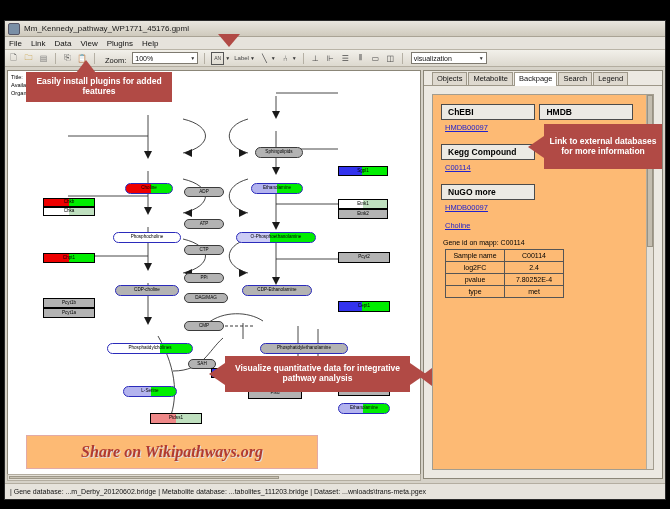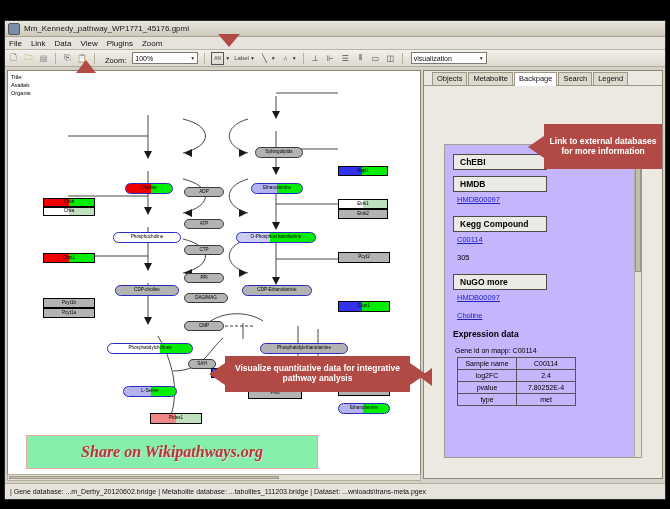--- a/index.html
+++ b/index.html
@@ -32,29 +32,29 @@
   .dd{display:inline-flex;align-items:center;gap:1px;}
   .dd .arr{font-size:5px;color:#333;}
   .tiny{font-size:6px;color:#444;}
 
   
   .body{position:absolute;left:0;top:47px;right:0;bottom:18px;display:flex;}
   .canvaswrap{position:relative;flex:1 1 auto;background:#fff;border:1px solid #8b8678;
               margin:2px 1px 2px 2px;overflow:hidden;}
   .sidebar{position:relative;width:240px;flex:0 0 240px;background:#ece9e2;
            border:1px solid #8b8678;margin:2px 2px 2px 1px;box-sizing:border-box;display:flex;
-           flex-direction:column;gap:38px;}
+           flex-direction:column;}
 
   
   .tabs{display:flex;align-items:flex-end;height:14px;padding-left:8px;gap:1px;
         background:#ece9e2;border-bottom:1px solid #9d9788;}
   .tab{font-size:7.5px;color:#111;padding:1px 4px 1px;background:#ded9cf;border:1px solid #9d9788;
        border-bottom:none;line-height:10px;}
   .tab.active{background:#fff;font-weight:normal;padding-bottom:2px;position:relative;top:1px;}
-  .sb-scroll{flex:1 1 auto;overflow:hidden;background:#c4b5fd;margin:20px;border:1px solid #a39d8f;
+  .sb-scroll{flex:1 1 auto;overflow:hidden;background:#fdba74;margin:8px;border:1px solid #a39d8f;
              position:relative;}
   .sb-inner{padding:6px 8px 4px 8px;}
   .dbbox{display:inline-block;min-width:80px;background:#eceae4;border:1px solid #4b4b4b;
          font-size:8.5px;font-weight:bold;color:#000;padding:2px 6px;margin-bottom:3px;}
   .dblink{font-size:7.5px;color:#2222cc;text-decoration:underline;margin:0 0 9px 4px;display:block;
           cursor:pointer;}
   .dbplain{font-size:7.5px;color:#000;margin:0 0 9px 4px;display:block;}
   .exptitle{font-size:8.5px;font-weight:bold;color:#000;margin:2px 0 8px 0;}
   .geneid{font-size:7px;color:#000;margin:0 0 3px 2px;}
   table.exp{border-collapse:collapse;margin-left:4px;}
@@ -77,21 +77,21 @@
   .genebox{background:#b3b3b3;border:1px solid #000;}
 
   svg.edges{position:absolute;left:0;top:0;}
 
   
   .callout{position:absolute;background:#b14a45;color:#fff;font-weight:bold;text-align:center;
            display:flex;align-items:center;justify-content:center;box-sizing:border-box;
            line-height:1.15;}
   .arrow{position:absolute;width:0;height:0;}
 
-  .sharebox{position:absolute;background:#86efac;border:1px solid #e2aaa6;display:flex;
+  .sharebox{position:absolute;background:#fdba74;border:1px solid #e2aaa6;display:flex;
             align-items:center;justify-content:center;}
   .sharebox span{font-family:"Liberation Serif",serif;font-style:italic;font-weight:bold;
                  font-size:16px;color:#b03a32;text-shadow:1px 1px 0 #ddd;}
 
   
   .handle{position:absolute;width:4px;height:4px;background:#ffff00;border:1px solid #000;}
 
   
   .statusbar{position:absolute;left:0;right:0;bottom:0;height:16px;background:#e6e3dc;
              border-top:1px solid #b3ada0;display:flex;align-items:center;padding-left:5px;
@@ -114,21 +114,21 @@
       <div class="title-ico"></div>
       <div class="title-text">Mm_Kennedy_pathway_WP1771_45176.gpml</div>
     </div>
 
     <div class="menubar">
       <span>File</span>
       <span>Link</span>
       <span>Data</span>
       <span>View</span>
       <span>Plugins</span>
-      <span>Zoom</span>
+      <span>Help</span>
     </div>
 
     <div class="toolbar">
       <span class="tbtn">🗋</span>
       <span class="tbtn" style="color:#b8860b;">🗀</span>
       <span class="tbtn" style="color:#777;">▤</span>
       <span class="tsep"></span>
       <span class="tbtn">⎘</span>
       <span class="tbtn">📋</span>
       <span class="tsep"></span>
@@ -349,28 +349,26 @@
           <div class="sb-inner">
 
             <div class="dbbox">ChEBI</div>
 
             <div class="dbbox">HMDB</div>
             <a class="dblink">HMDB00097</a>
 
             <div class="dbbox">Kegg Compound</div>
             <a class="dblink">C00114</a>
 
-            <div class="dbplain">305</div>
 
             <div class="dbbox">NuGO more</div>
             <a class="dblink">HMDB00097</a>
 
             <a class="dblink">Choline</a>
 
-            <div class="exptitle">Expression data</div>
             <div class="geneid">Gene id on mapp: C00114</div>
 
             <table class="exp">
               <tbody>
                   <tr>
                 <td>Sample name</td>
                 <td>C00114</td>
               </tr>
               <tr>
                 <td>log2FC</td>
@@ -399,20 +397,23 @@
     </div>
 
     <div class="statusbar">
       <span>| Gene database: ...m_Derby_20120602.bridge | Metabolite database: ...tabolites_111203.bridge | Dataset: ...wnloads\trans-meta.pgex</span>
     </div>
   </div>
 
   <div class="arrow" style="left:218px;top:34px;border-left:11px solid transparent;
        border-right:11px solid transparent;border-top:13px solid #b14a45;"></div>
 
+  <div class="callout" style="left:26px;top:72px;width:146px;height:30px;font-size:8.5px;">
+    <span>Easily install plugins for added features</span>
+  </div>
   <div class="arrow" style="left:76px;top:60px;border-left:10px solid transparent;
        border-right:10px solid transparent;border-bottom:13px solid #b14a45;"></div>
 
   <div class="callout" style="left:225px;top:356px;width:185px;height:36px;font-size:8.5px;">
     <span>Visualize quantitative data  for integrative pathway analysis</span>
   </div>
   <div class="arrow" style="left:209px;top:363px;border-top:11px solid transparent;
        border-bottom:11px solid transparent;border-right:16px solid #b14a45;"></div>
   <div class="arrow" style="left:410px;top:363px;border-top:11px solid transparent;
        border-bottom:11px solid transparent;border-left:16px solid #b14a45;"></div>

